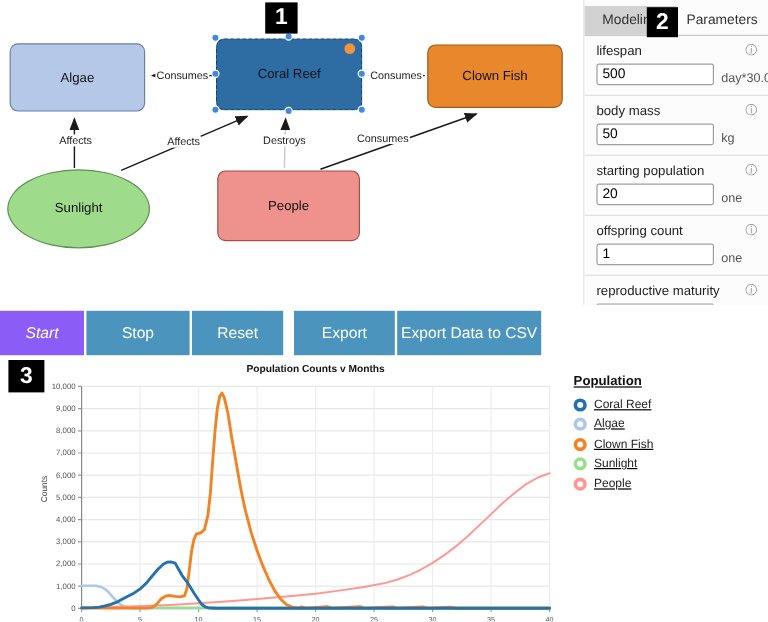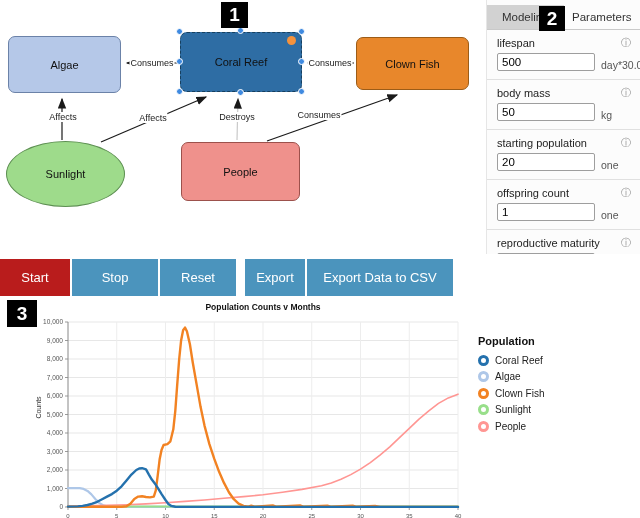--- a/index.html
+++ b/index.html
@@ -39,31 +39,31 @@
   .info { color:#8a8a8a; font-size:10px; line-height:10px; }
   .field-row { display:flex; align-items:flex-end; margin-top:4px; }
   .field input { width:98px; height:18px; border:1px solid #9e9e9e; border-radius:2px;
                  font-size:11.5px; padding:0 4px; font-family:"Liberation Sans",sans-serif; }
   .unit { font-size:10.5px; color:#555; margin-left:6px; }
 
   
   .toolbar { position:absolute; left:0; top:259px; height:37px; display:flex; }
   .tbtn { height:37px; display:flex; align-items:center; justify-content:center;
           color:#fff; font-size:13px; background:#4b94bd; margin-right:2px; cursor:pointer; }
-  .tbtn.active { background:#b91c1c; }
-  .w1{width:70px;} .w2{width:86px;} .w3{width:76px;} .w4{width:60px;} .w5{width:134px;} .w6{width:146px;text-align:center;}
+  .tbtn.active { background:#8b5cf6;font-style:italic; }
+  .w1{width:70px;} .w2{width:86px;} .w3{width:76px;} .w4{width:84px;} .w5{width:134px;} .w6{width:120px;text-align:center;}
   .tspacer { width:7px; }
 
   
   .chart-title { position:absolute; left:68px; top:302px; width:390px; text-align:center;
                  font-size:8.5px; font-weight:bold; color:#111; }
   #plot { position:absolute; left:0; top:296px; }
   .ylab { position:absolute; left:18px; top:404px; transform:rotate(-90deg); transform-origin:center;
           font-size:7px; color:#333; width:40px; text-align:center; }
-  .legend { position:absolute; left:478px; top:335px; }
+  .legend { position:absolute; left:478px; top:312px;text-decoration:underline; }
   .legend-title { font-size:11px; font-weight:bold; color:#111; margin-bottom:5px; }
   .legend-item { display:flex; align-items:center; height:16.5px; }
   .ring { width:11px; height:11px; border-radius:50%; border:3.2px solid #000; background:#fff; margin-right:6px; }
   .legend-item span.lab { font-size:10px; color:#222; }
 </style>
 </head>
 <body>
 
 <div class="diagram">
   <svg class="edges" width="484" height="256">

